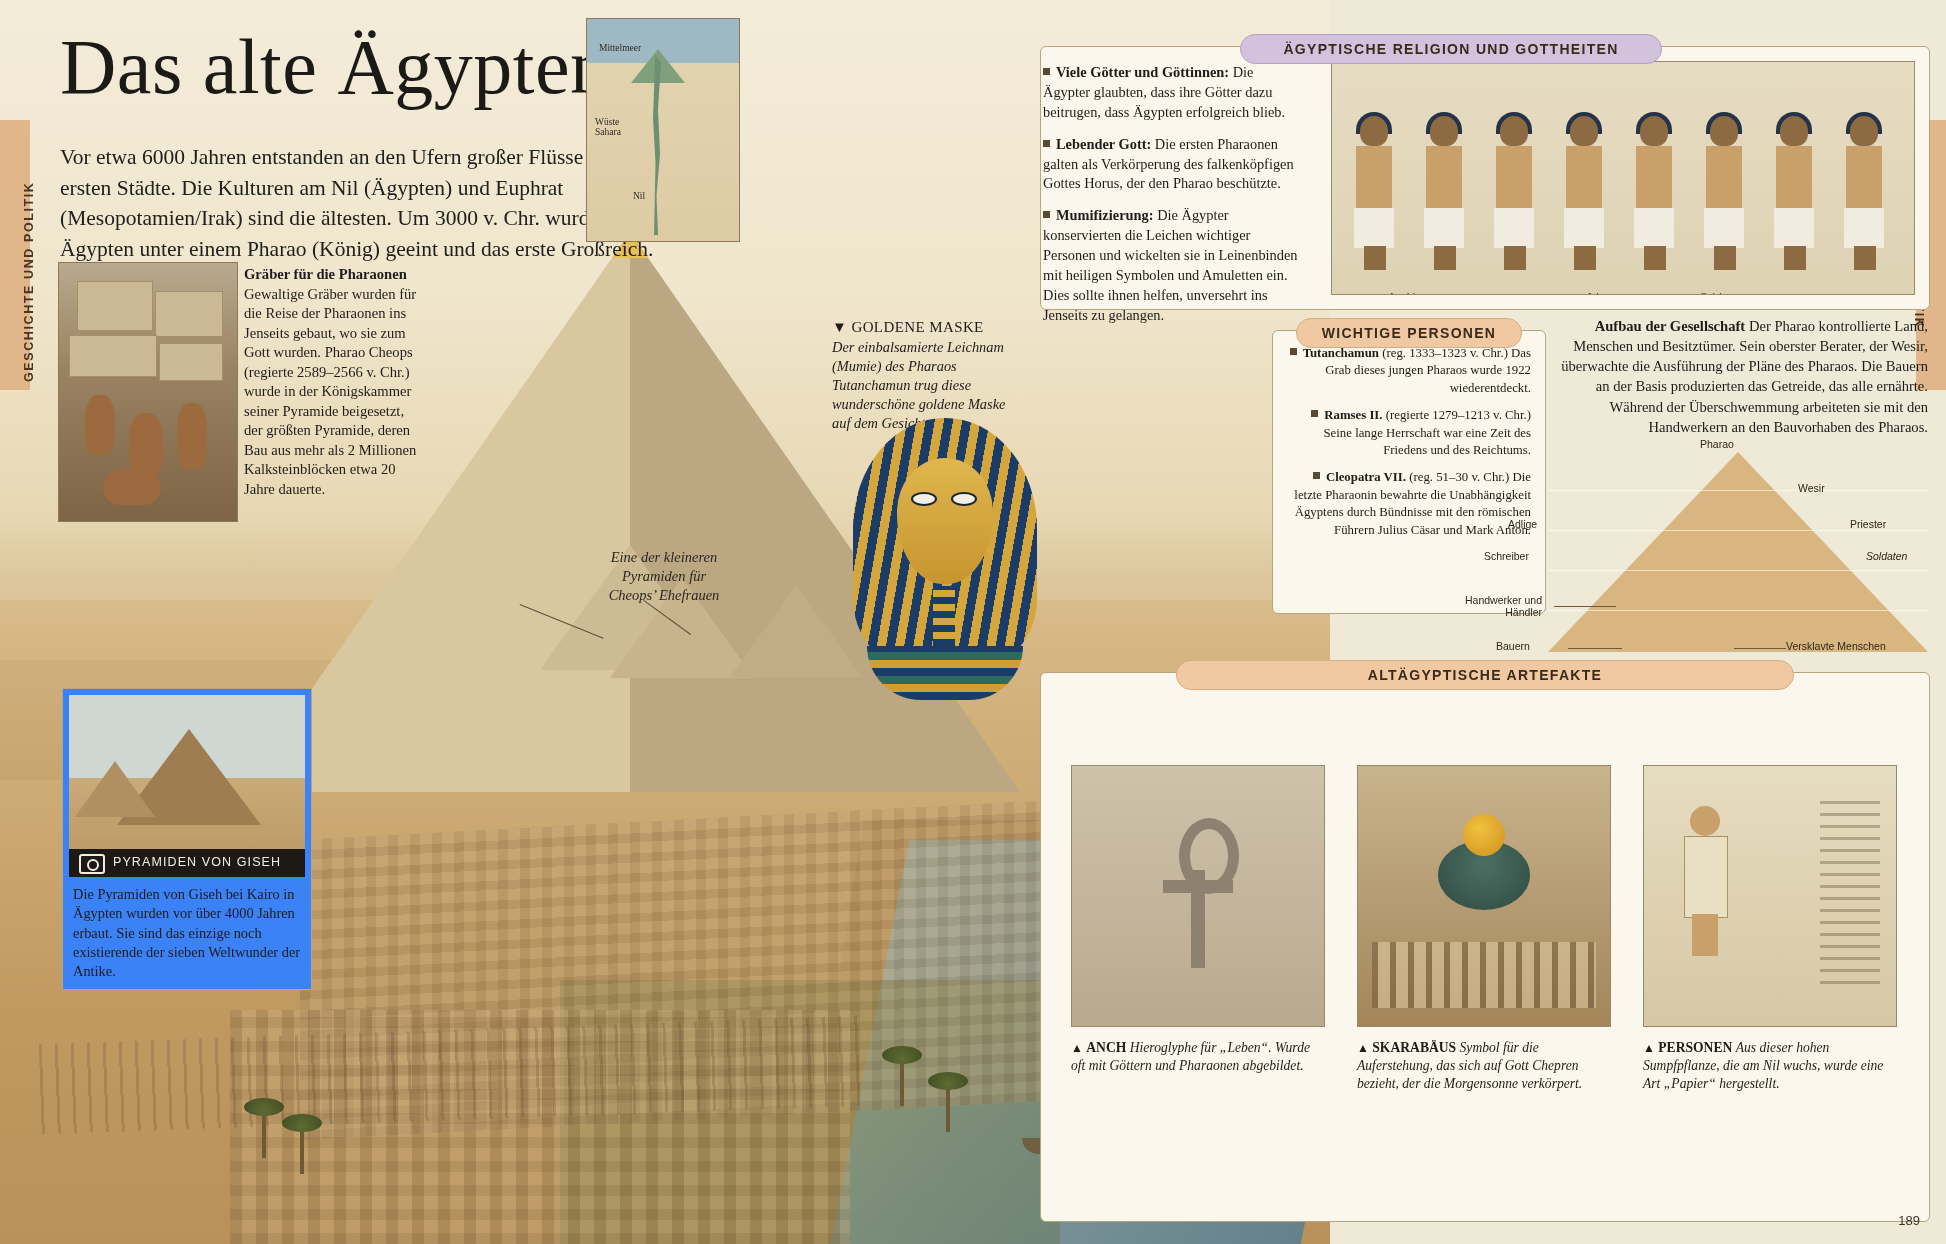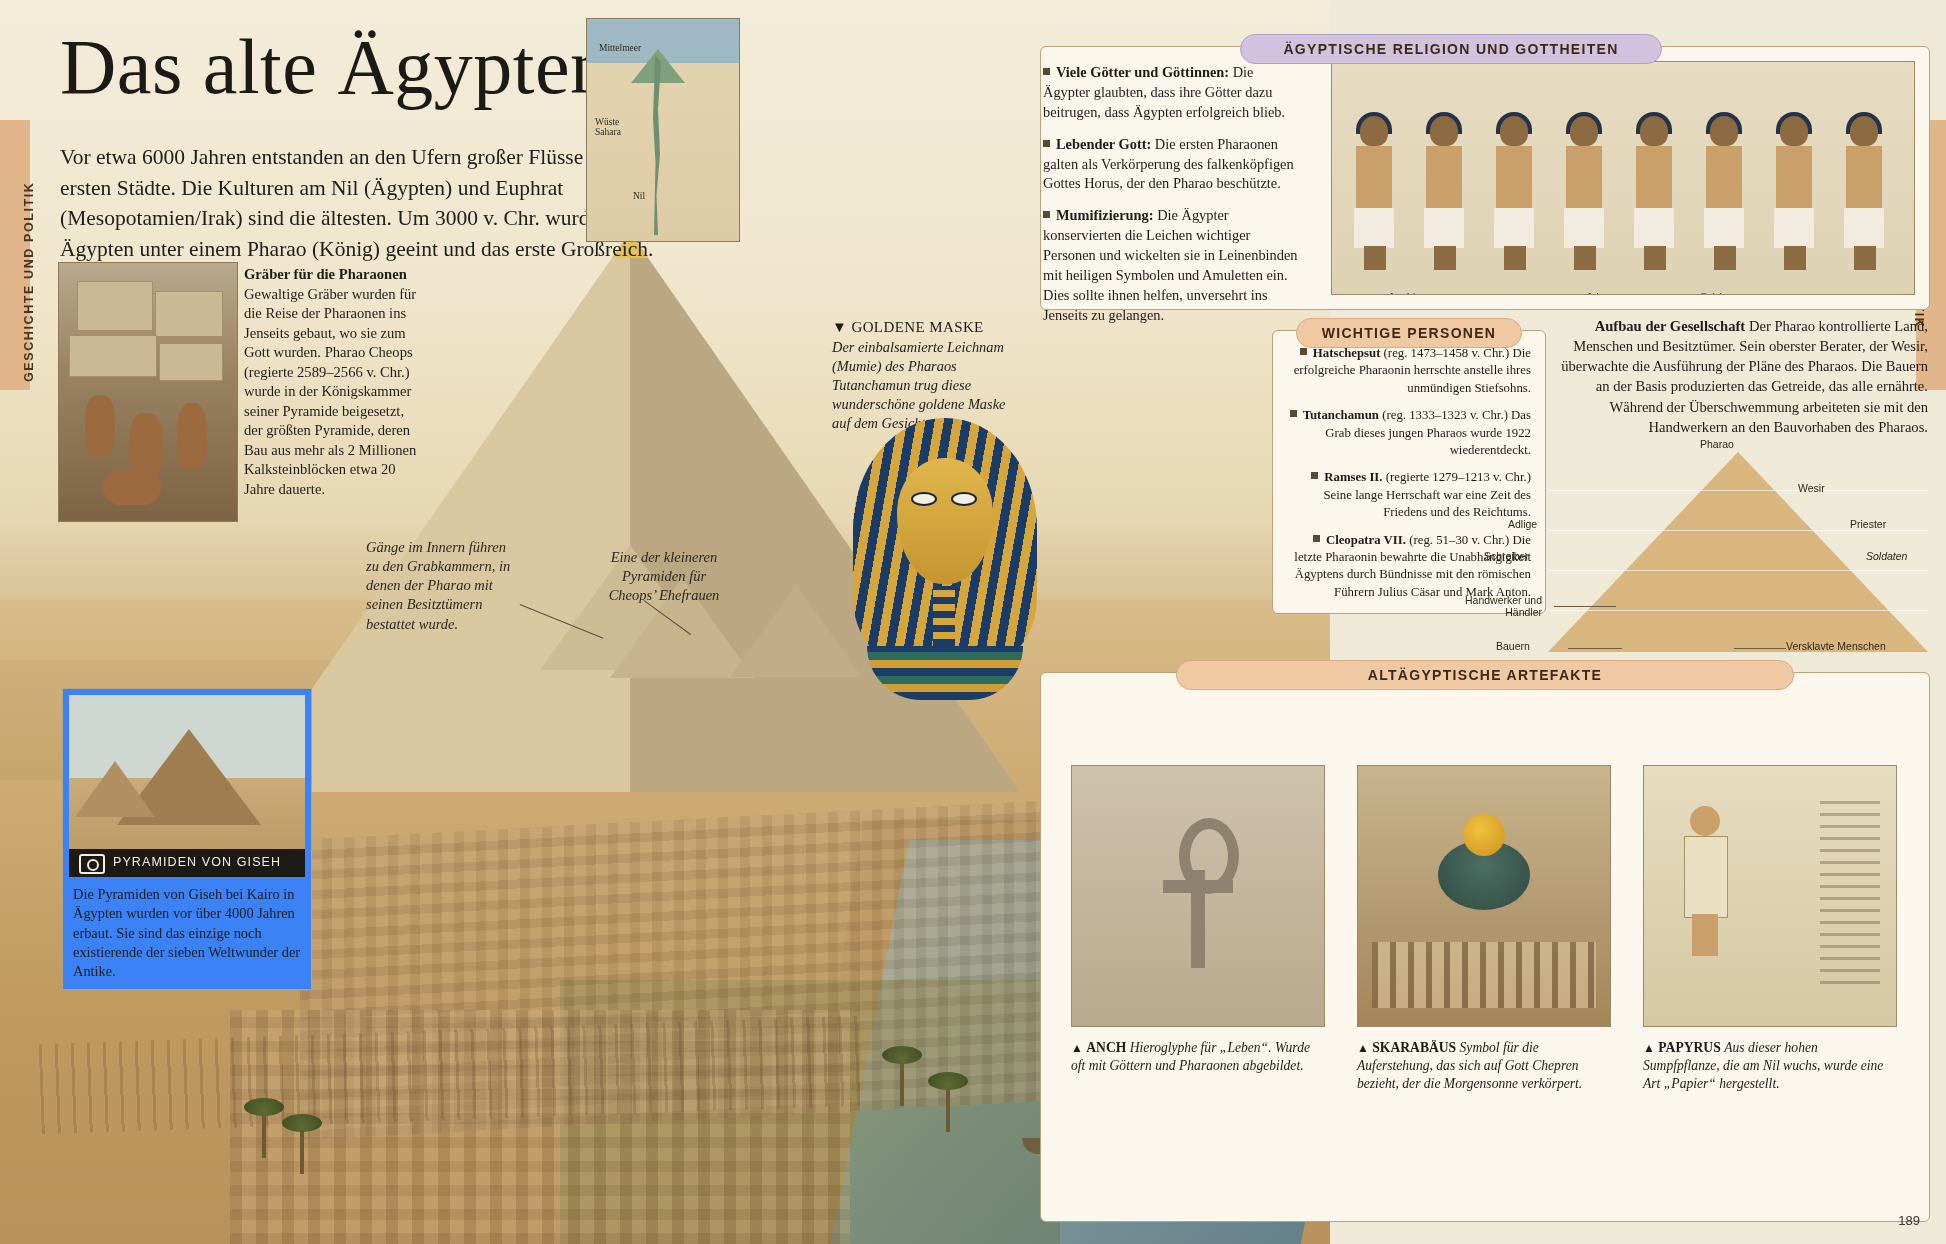--- a/index.html
+++ b/index.html
@@ -248,21 +248,20 @@
 
   <div class="nilemap">
     <div class="sea"></div>
     <div class="delta"></div>
     <div class="nileline"></div>
     <div class="lbl" style="left:12px;top:24px;">Mittelmeer</div>
     <div class="lbl" style="left:8px;top:98px;width:44px;">Wüste Sahara</div>
     <div class="lbl" style="left:46px;top:172px;">Nil</div>
   </div>
 
-  <div class="hand" style="left:366px;top:538px;width:148px;">Gänge im Innern führen zu den Grabkammern, in denen der Pharao mit seinen Besitztümern bestattet wurde.</div>
   <div class="hand" style="left:604px;top:548px;width:120px;text-align:center;">Eine der kleineren Pyramiden für Cheops’ Ehefrauen</div>
   <div class="lead-line" style="left:520px;top:604px;width:90px;transform:rotate(22deg);"></div>
   <div class="lead-line" style="left:644px;top:600px;width:58px;transform:rotate(36deg);"></div>
 
   <div class="mask-cap">
     <span class="hdr">▼ GOLDENE MASKE</span><br>
     <span class="it">Der einbalsamierte Leichnam (Mumie) des Pharaos Tutanchamun trug diese wunderschöne goldene Maske auf dem Gesicht.</span>
   </div>
   <div class="mask">
     <div class="headdress"></div>
@@ -346,23 +345,20 @@
         <span style="left:56px;">Anubis</span>
         <span style="left:256px;">Isis</span>
         <span style="left:368px;">Osiris</span>
       </div>
     </div>
   </div>
   <div class="panel-hdr h-purple" style="left:1240px;top:34px;width:420px;">ÄGYPTISCHE RELIGION UND GOTTHEITEN</div>
 
   <div class="panel persons">
     <div class="inner">
-      <p class="ptext" style="margin:0 0 10px 0;">
-        <span class="bullet"></span><b>Hatschepsut</b> <span>(reg. 1473–1458 v. Chr.)</span><span> Die erfolgreiche Pharaonin herrschte anstelle ihres unmündigen Stiefsohns.</span>
-      </p>
       <p class="ptext" style="margin:0 0 10px 0;">
         <span class="bullet"></span><b>Tutanchamun</b> <span>(reg. 1333–1323 v. Chr.)</span><span> Das Grab dieses jungen Pharaos wurde 1922 wiederentdeckt.</span>
       </p>
       <p class="ptext" style="margin:0 0 10px 0;">
         <span class="bullet"></span><b>Ramses II.</b> <span>(regierte 1279–1213 v. Chr.)</span><span> Seine lange Herrschaft war eine Zeit des Friedens und des Reichtums.</span>
       </p>
       <p class="ptext" style="margin:0;">
         <span class="bullet"></span><b>Cleopatra VII.</b> <span>(reg. 51–30 v. Chr.)</span><span> Die letzte Pharaonin bewahrte die Unabhängigkeit Ägyptens durch Bündnisse mit den römischen Führern Julius Cäsar und Mark Anton.</span>
       </p>
     </div>
@@ -421,21 +417,21 @@
     <div class="art-card art3" style="left:602px;">
       <div class="papyrus-fig">
           <div class="h"></div>
           <div class="b"></div>
           <div class="l"></div>
         </div>
       <div class="papyrus-col"></div>
     </div>
     <div class="art-cap" style="left:602px;">
       <span class="tri">▲</span>
-      <b>PAPYRUS</b>
+      <b>PERSONEN</b>
       <i>Aus dieser hohen Sumpfpflanze, die am Nil wuchs, wurde eine Art „Papier“ hergestellt.</i>
     </div>
   </div>
   <div class="panel-hdr h-peach" style="left:1176px;top:660px;width:616px;">ALTÄGYPTISCHE ARTEFAKTE</div>
 
   <div class="giseh">
     <div class="img">
       <div class="p1"></div>
       <div class="p2"></div>
     </div>

